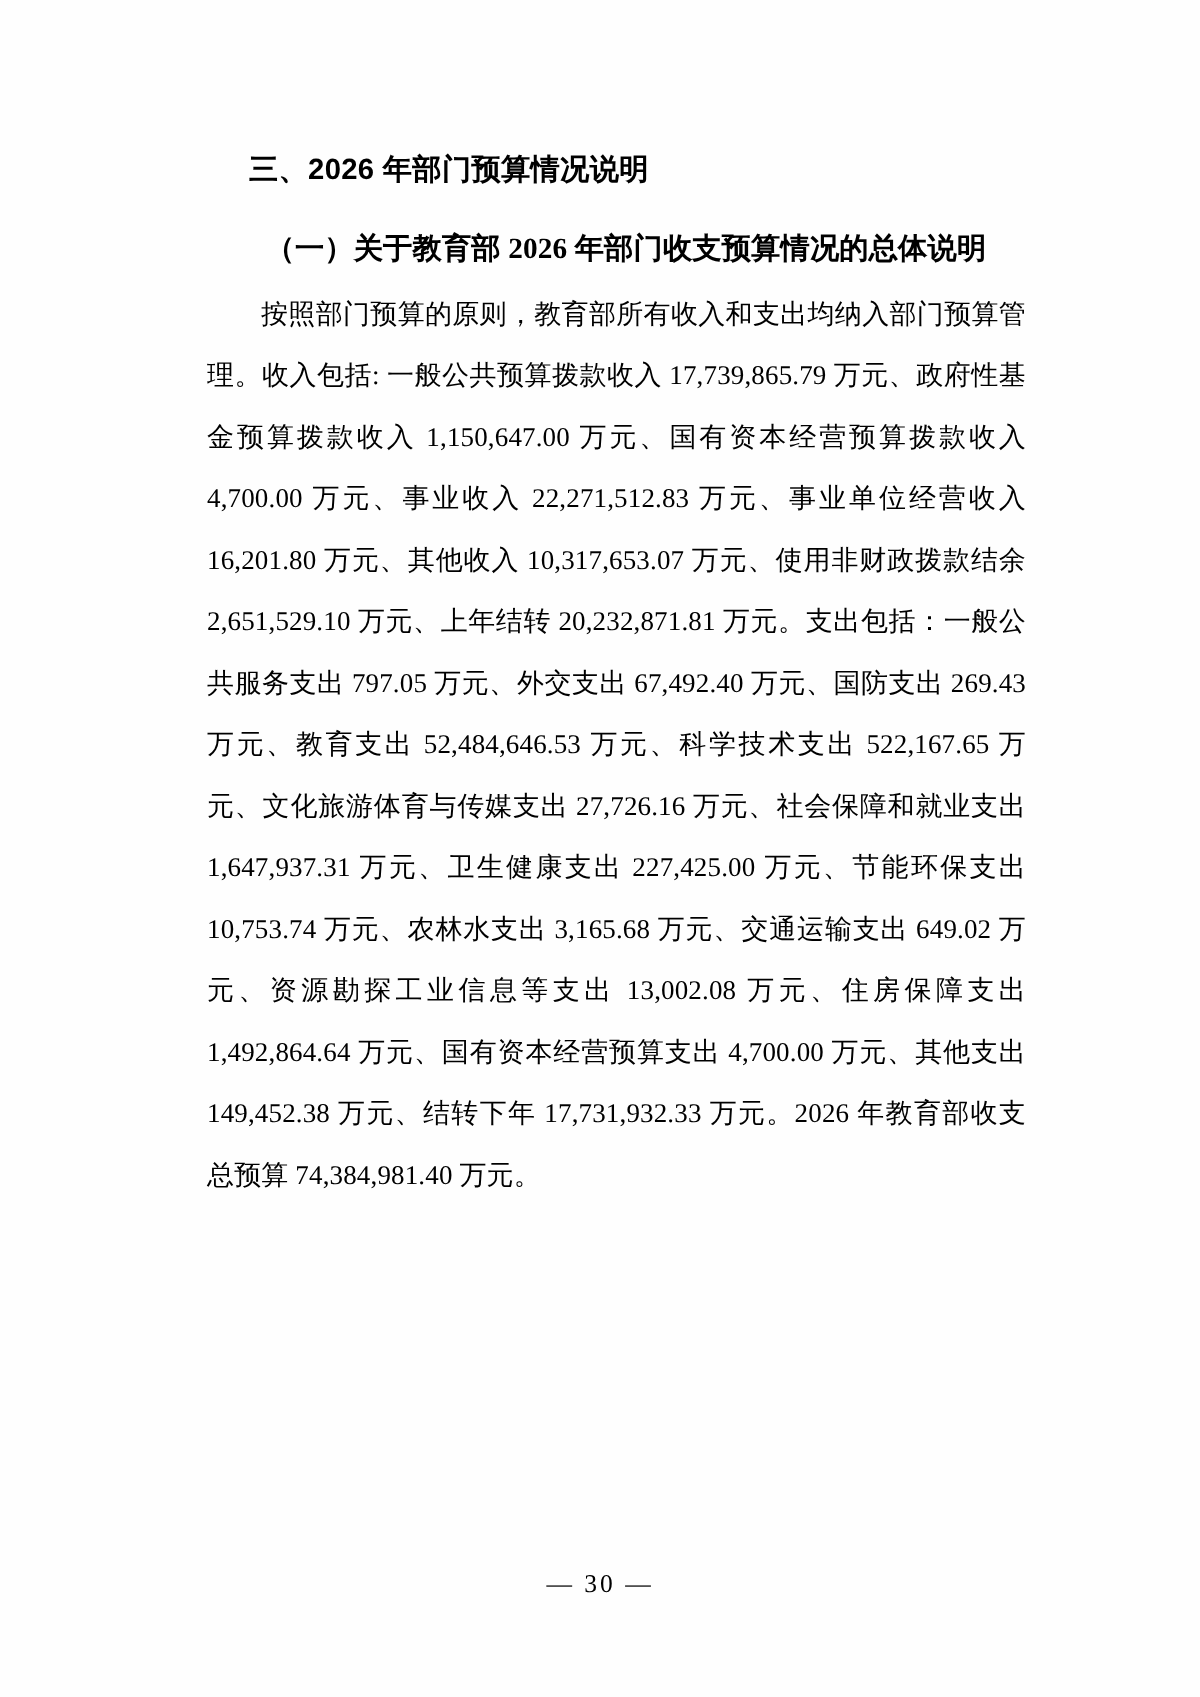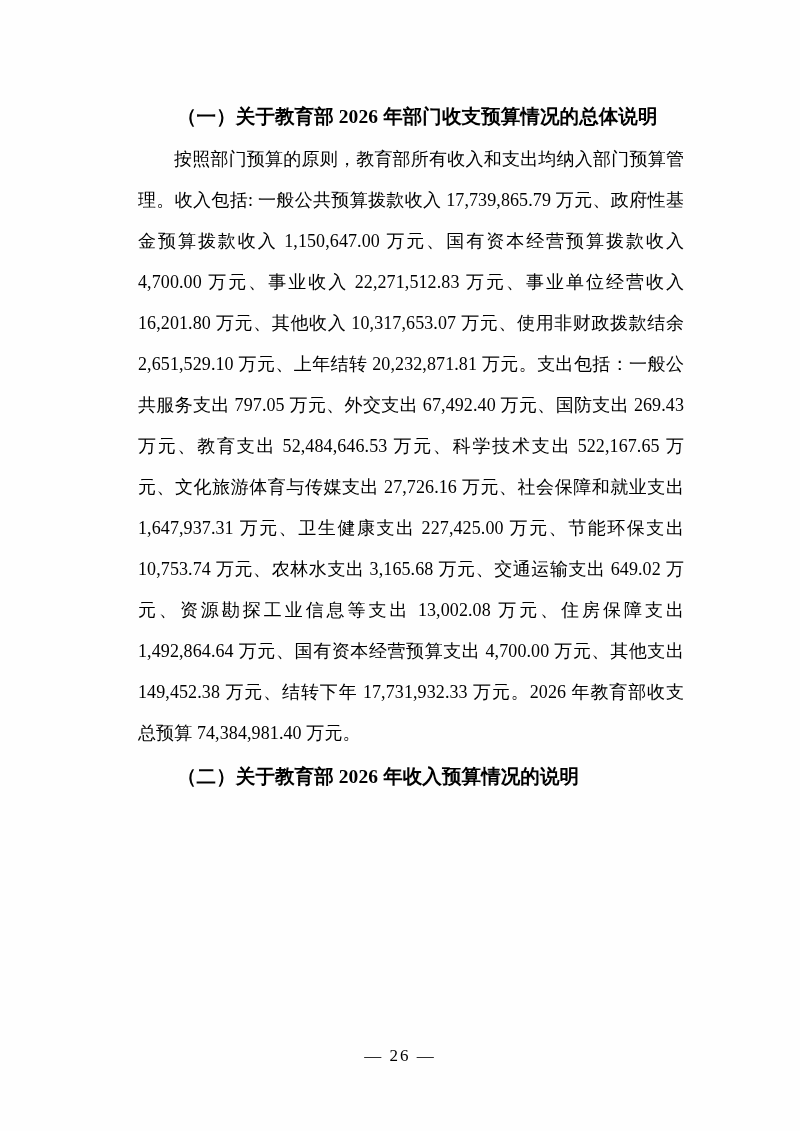--- a/index.html
+++ b/index.html
@@ -69,24 +69,24 @@
     font-family: "Liberation Serif", serif;
     letter-spacing: 2px;
   }
 </style>
 </head>
 <body>
 
 <div class="page">
   <div class="content">
 
+    <h2 class="section-title">三、2026 年部门预算情况说明</h2>
 
     <p class="subhead">（一）关于教育部 2026 年部门收支预算情况的总体说明</p>
 
     <p class="para gap-before">按照部门预算的原则，教育部所有收入和支出均纳入部门预算管理。收入包括: 一般公共预算拨款收入 17,739,865.79 万元、政府性基金预算拨款收入 1,150,647.00 万元、国有资本经营预算拨款收入 4,700.00 万元、事业收入 22,271,512.83 万元、事业单位经营收入 16,201.80 万元、其他收入 10,317,653.07 万元、使用非财政拨款结余 2,651,529.10 万元、上年结转 20,232,871.81 万元。支出包括：一般公共服务支出 797.05 万元、外交支出 67,492.40 万元、国防支出 269.43 万元、教育支出 52,484,646.53 万元、科学技术支出 522,167.65 万元、文化旅游体育与传媒支出 27,726.16 万元、社会保障和就业支出 1,647,937.31 万元、卫生健康支出 227,425.00 万元、节能环保支出 10,753.74 万元、农林水支出 3,165.68 万元、交通运输支出 649.02 万元、资源勘探工业信息等支出 13,002.08 万元、住房保障支出 1,492,864.64 万元、国有资本经营预算支出 4,700.00 万元、其他支出 149,452.38 万元、结转下年 17,731,932.33 万元。2026 年教育部收支总预算 74,384,981.40 万元。</p>
 
-    <p class="subhead gap-before">（二）关于教育部 2026 年收入预算情况的说明</p>
 
 
   </div>
 
-  <div class="footer">— 26 —</div>
+  <div class="footer">— 30 —</div>
 </div>
 
 </body></html>

